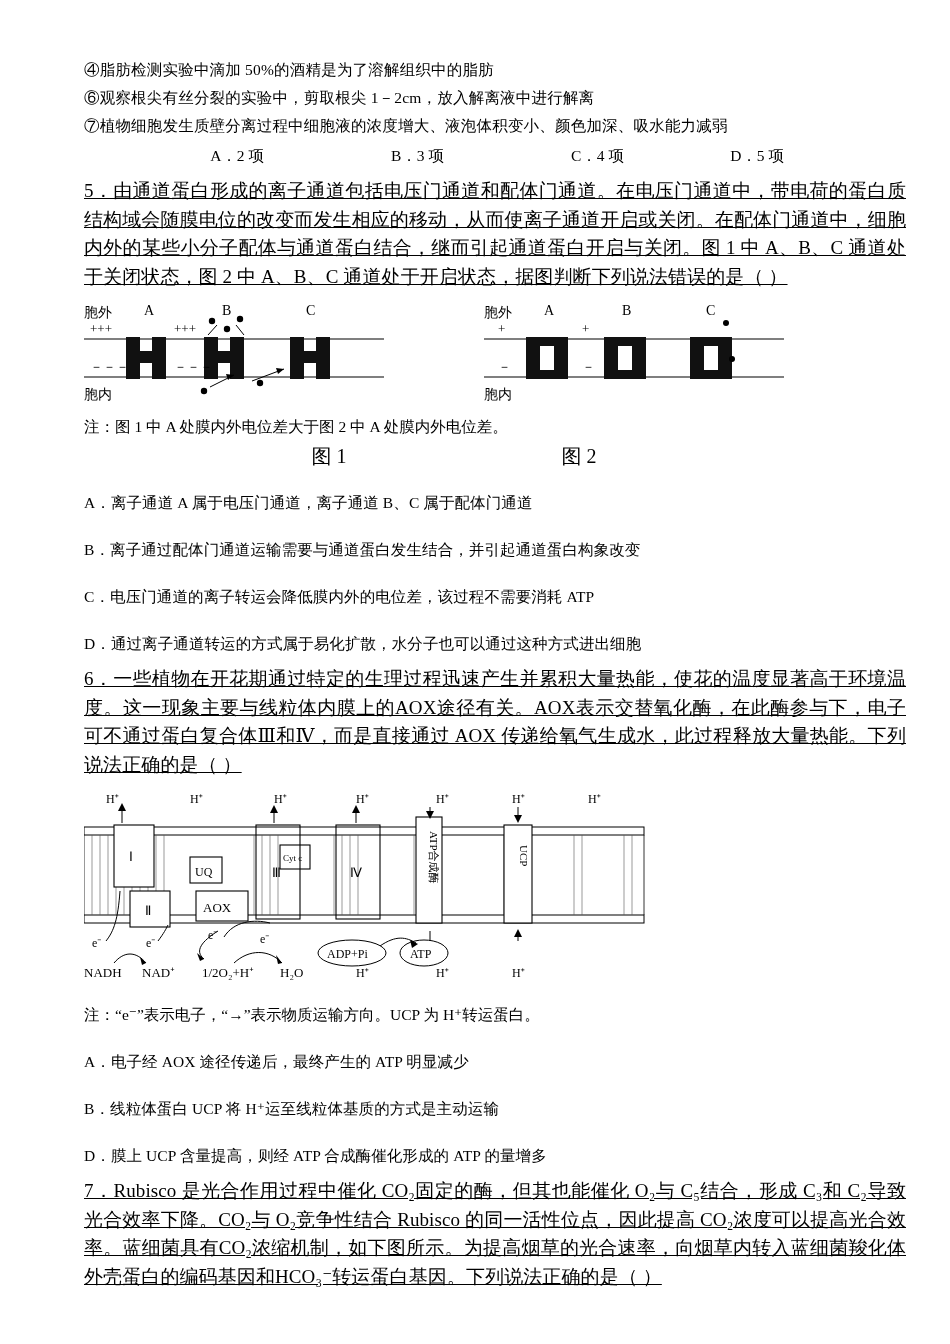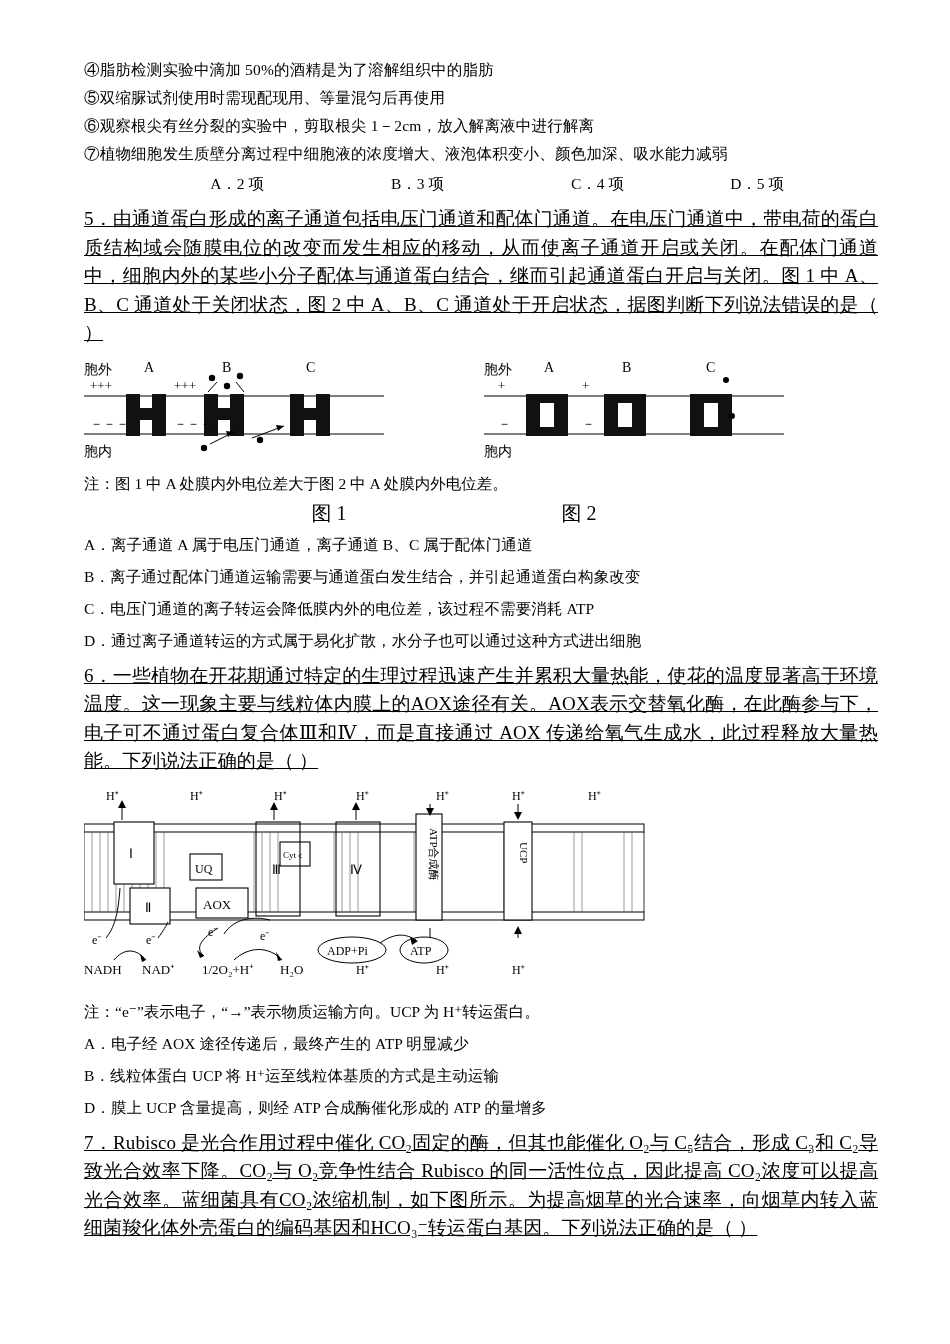--- a/index.html
+++ b/index.html
@@ -10,21 +10,21 @@
   body {
     width: 950px;
     min-height: 1344px;
     font-family: "Liberation Serif", "DejaVu Serif", serif;
     color: #000000;
   }
   .page {
     position: relative;
     width: 950px;
     min-height: 1344px;
-    padding: 56px 72px 40px 84px;
+    padding: 56px 44px 40px 84px;
     box-sizing: border-box;
   }
   .line {
     font-size: 15.5px;
     line-height: 28px;
     letter-spacing: 0.2px;
     white-space: pre-wrap;
   }
   .para {
     font-size: 19px;
@@ -40,21 +40,21 @@
     margin-top: 2px;
   }
   .opts-row > span { display: inline-block; text-align: right; }
   .opt-a { width: 180px; }
   .opt-b { width: 180px; }
   .opt-c { width: 180px; }
   .opt-d { width: 160px; }
   .optline {
     font-size: 15.5px;
     line-height: 29px;
-    margin-top: 3px;
+    margin-top: 18px;
     letter-spacing: 0.1px;
   }
   .note {
     font-size: 15.5px;
     line-height: 28px;
     margin-top: 10px;
   }
   .q-gap { height: 7px; }
   .fig-wrap { margin: 12px 0 0 0; }
   .fig-caption-row {
@@ -67,21 +67,20 @@
   .fig-caption-row .c2 { width: 250px; text-align: center; }
   svg { display: block; }
 </style>
 </head>
 <body>
 
 <div class="page">
 
   <div>
     <div class="line">④脂肪检测实验中滴加 50%的酒精是为了溶解组织中的脂肪</div>
-    <div class="line">⑤双缩脲试剂使用时需现配现用、等量混匀后再使用</div>
     <div class="line">⑥观察根尖有丝分裂的实验中，剪取根尖 1－2cm，放入解离液中进行解离</div>
     <div class="line">⑦植物细胞发生质壁分离过程中细胞液的浓度增大、液泡体积变小、颜色加深、吸水能力减弱</div>
   </div>
 
   <div class="opts-row">
     <span class="opt-a">A．2 项</span>
     <span class="opt-b">B．3 项</span>
     <span class="opt-c">C．4 项</span>
     <span class="opt-d">D．5 项</span>
   </div>

